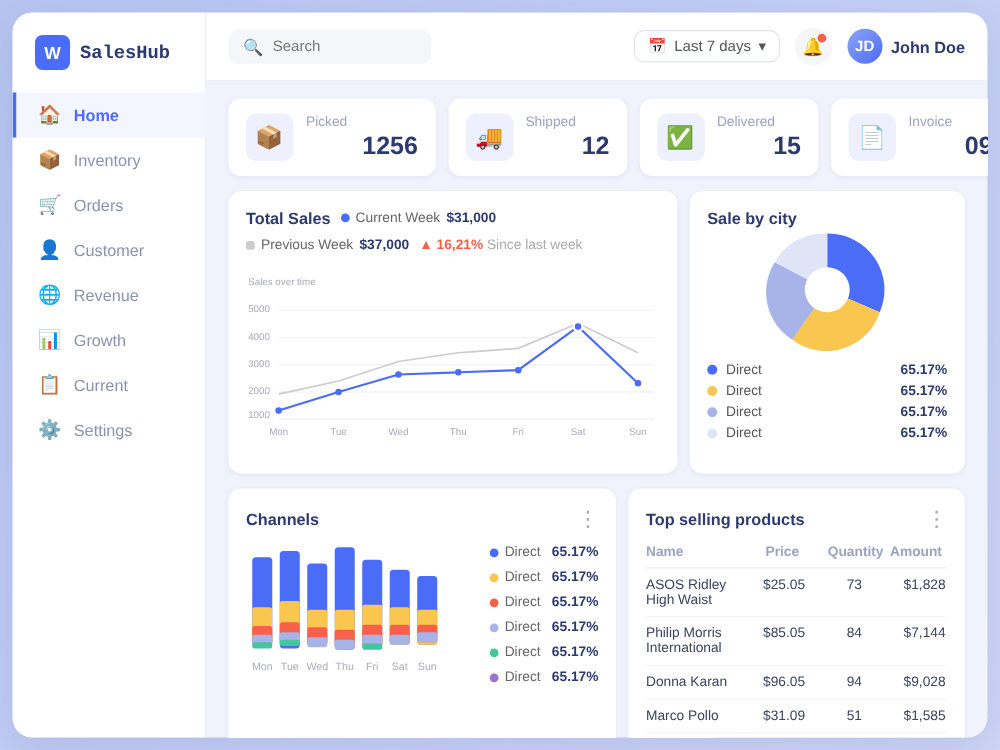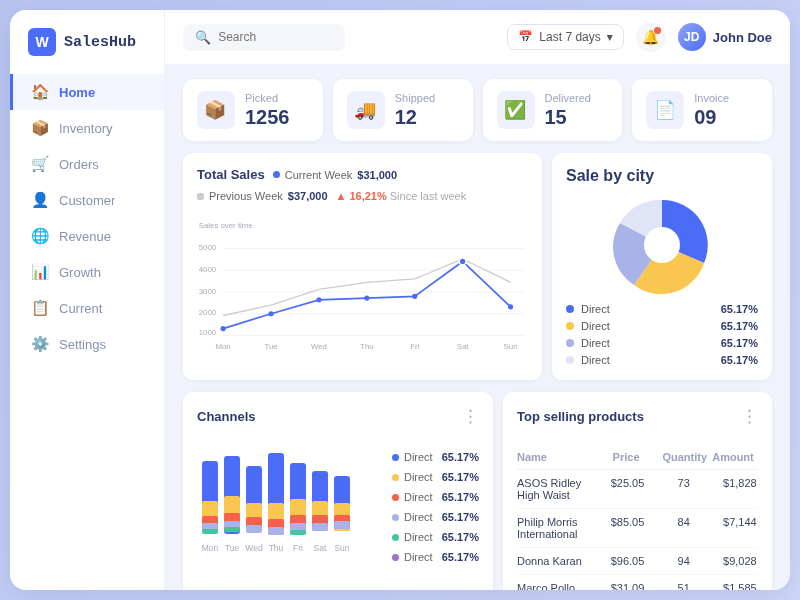--- a/index.html
+++ b/index.html
@@ -184,21 +184,21 @@
     .stat-icon {
       width: 38px; height: 38px;
       background: #eef1fd;
       border-radius: 8px;
       display: flex; align-items: center; justify-content: center;
       font-size: 18px;
       flex-shrink: 0;
     }
     .stat-info { display: flex; flex-direction: column; }
     .stat-label { font-size: 11px; color: #9ba3c0; margin-bottom: 2px; }
-    .stat-value { font-size: 20px; font-weight: 700; color: #2d3a6e; }
+    .stat-value { font-size: 20px; font-weight: 700; color: #2d3a6e; margin-left: 45px; }
 
     
     .middle-row {
       display: grid;
       grid-template-columns: 1fr 220px;
       gap: 10px;
     }
     .chart-card {
       background: #fff;
       border-radius: 10px;
@@ -244,21 +244,21 @@
 
     
     .pie-card {
       background: #fff;
       border-radius: 10px;
       padding: 14px;
       box-shadow: 0 1px 4px rgba(80,100,180,0.07);
       display: flex;
       flex-direction: column;
     }
-    .pie-title { font-size: 16px; font-weight: 700; color: #2d3a6e; margin-bottom: 10px; }
+    .pie-title { font-size: 13px; font-weight: 700; color: #2d3a6e; margin-bottom: 0; }
     .pie-container { display: flex; justify-content: center; margin-bottom: 8px; }
     .pie-legend { display: flex; flex-direction: column; gap: 5px; }
     .pie-legend-item {
       display: flex;
       align-items: center;
       gap: 7px;
       font-size: 11px;
       color: #555;
     }
     .pie-dot { width: 8px; height: 8px; border-radius: 50%; flex-shrink: 0; }
@@ -274,21 +274,21 @@
     .channels-card, .top-products-card {
       background: #fff;
       border-radius: 10px;
       padding: 14px;
       box-shadow: 0 1px 4px rgba(80,100,180,0.07);
     }
     .card-header {
       display: flex;
       align-items: center;
       justify-content: space-between;
-      margin-bottom: 24px;
+      margin-bottom: 10px;
     }
     .card-title { font-size: 13px; font-weight: 700; color: #2d3a6e; }
     .more-btn { color: #aaa; font-size: 17px; cursor: pointer; }
 
     .channels-content { display: flex; gap: 10px; }
     .bar-chart-area { flex: 1; }
     .channels-legend { display: flex; flex-direction: column; gap: 5px; justify-content: center; }
 
     
     .table-header-row {

